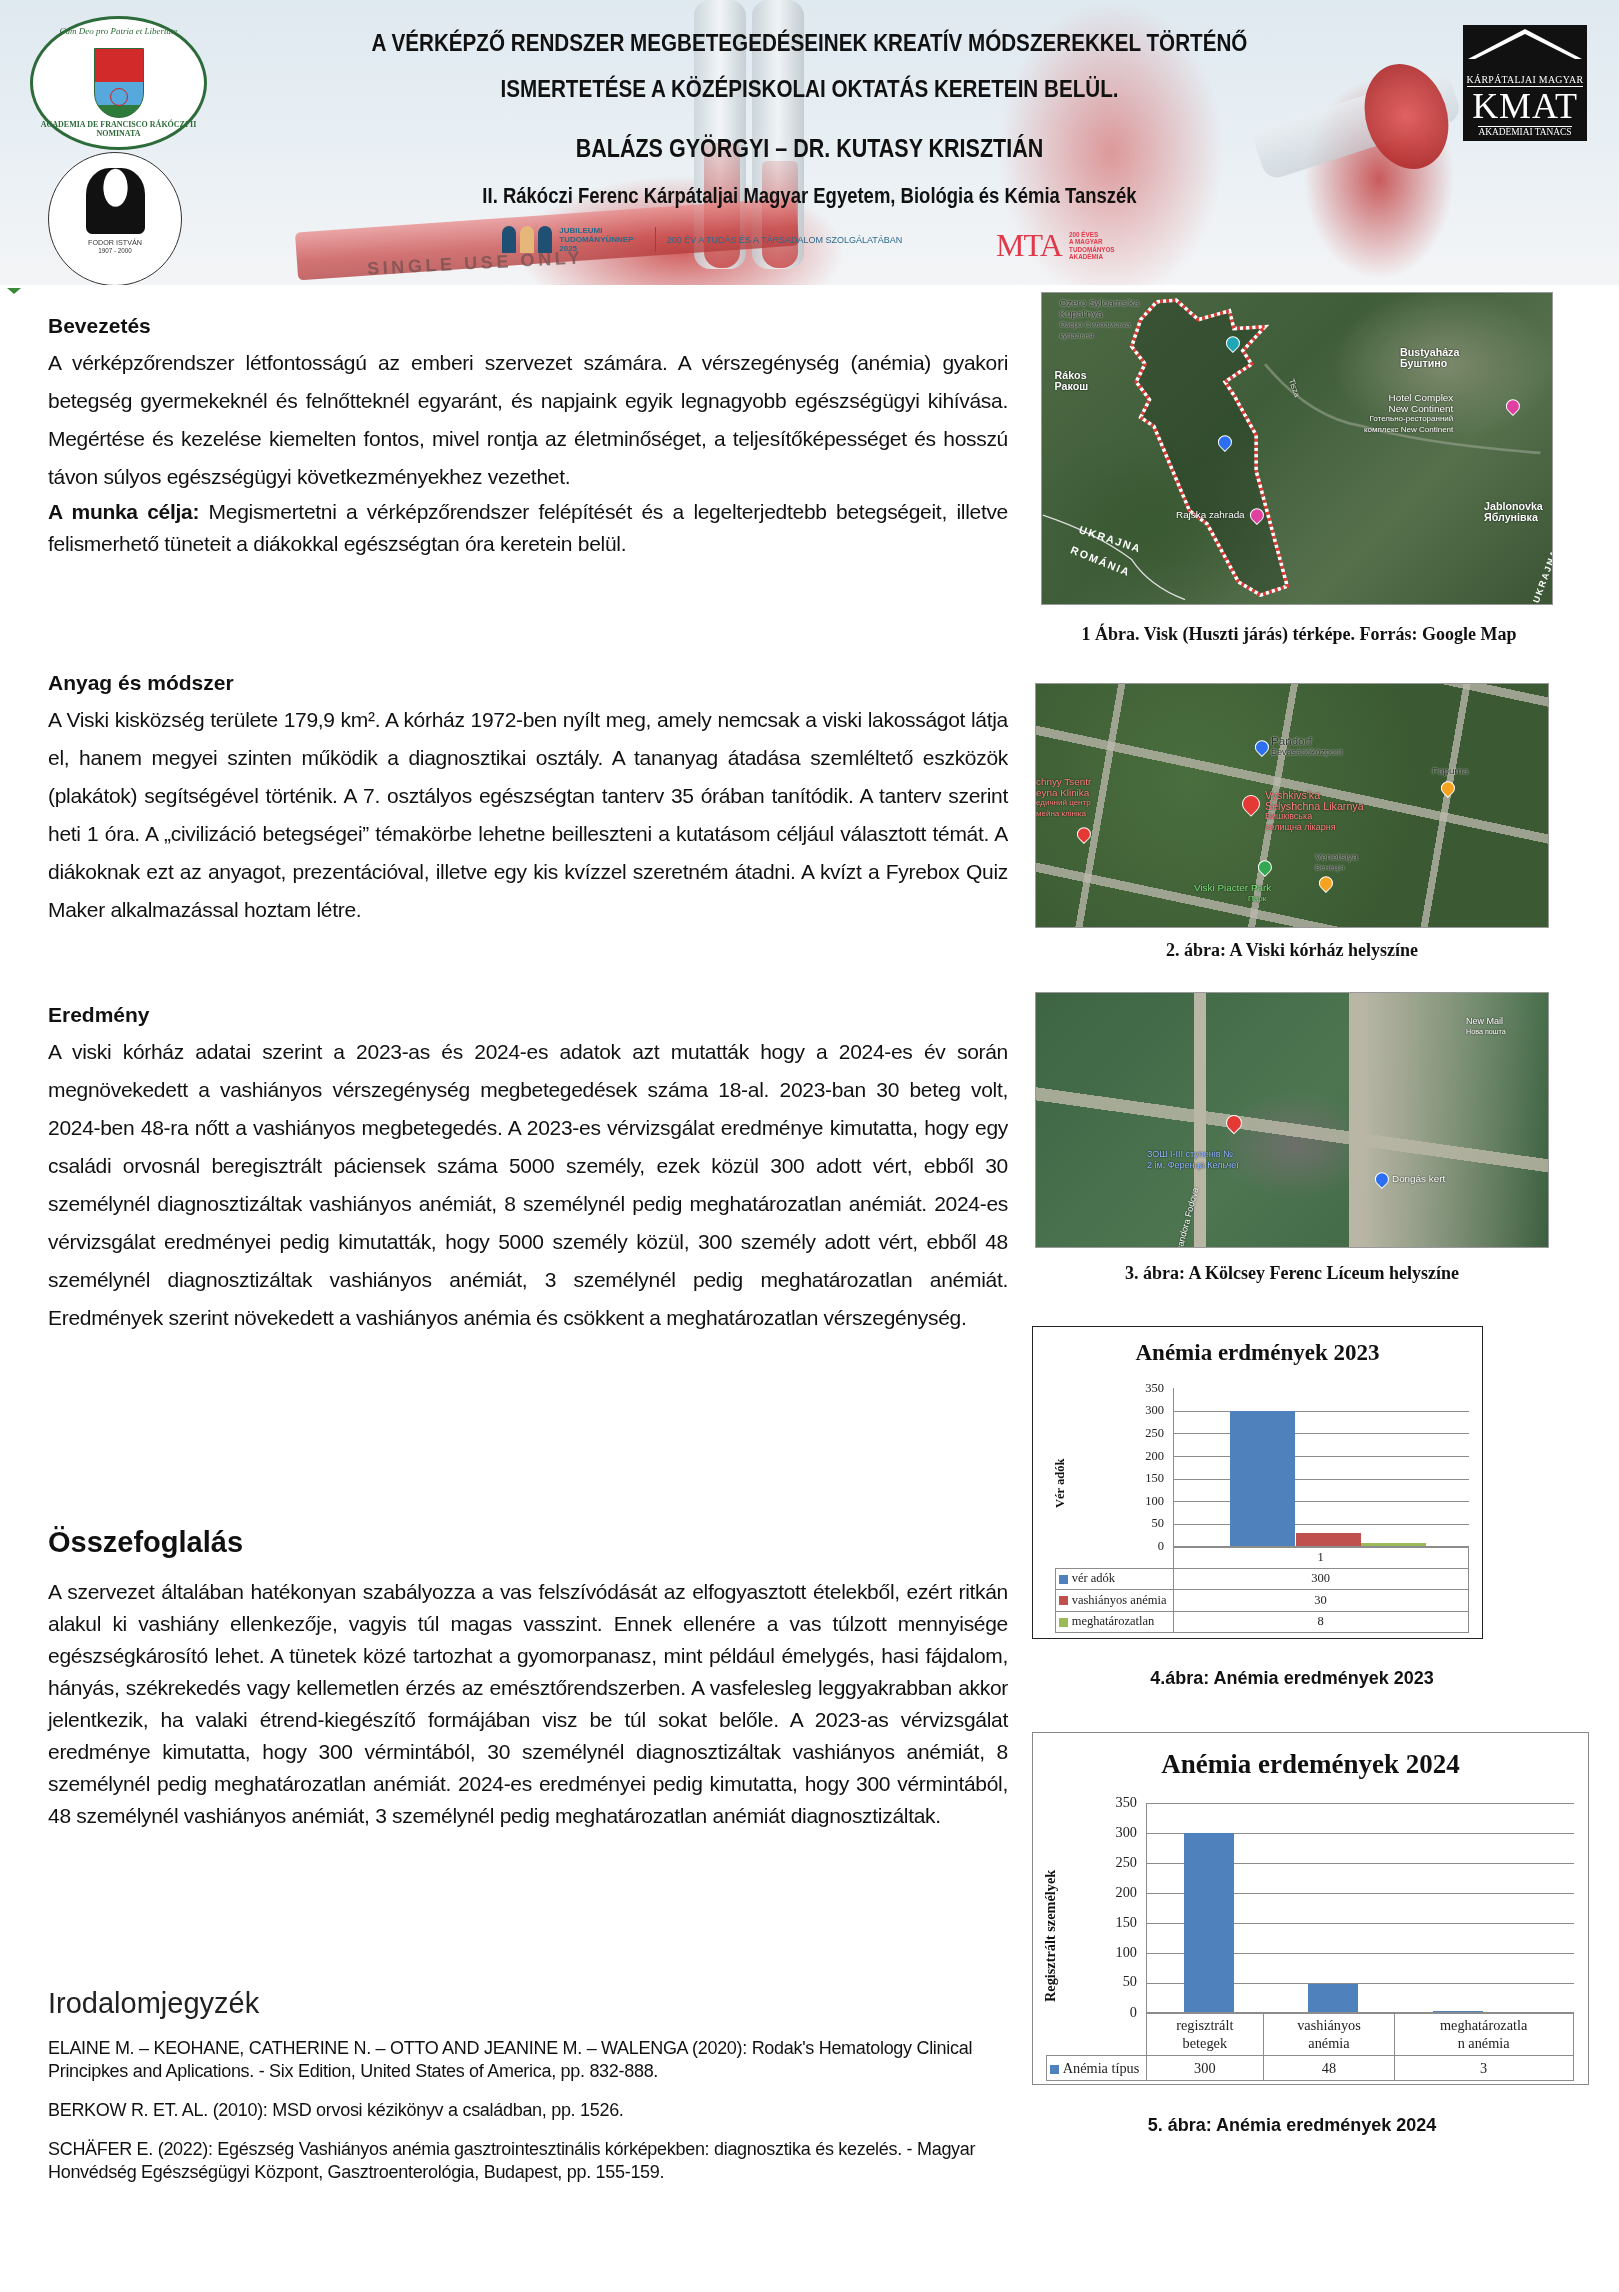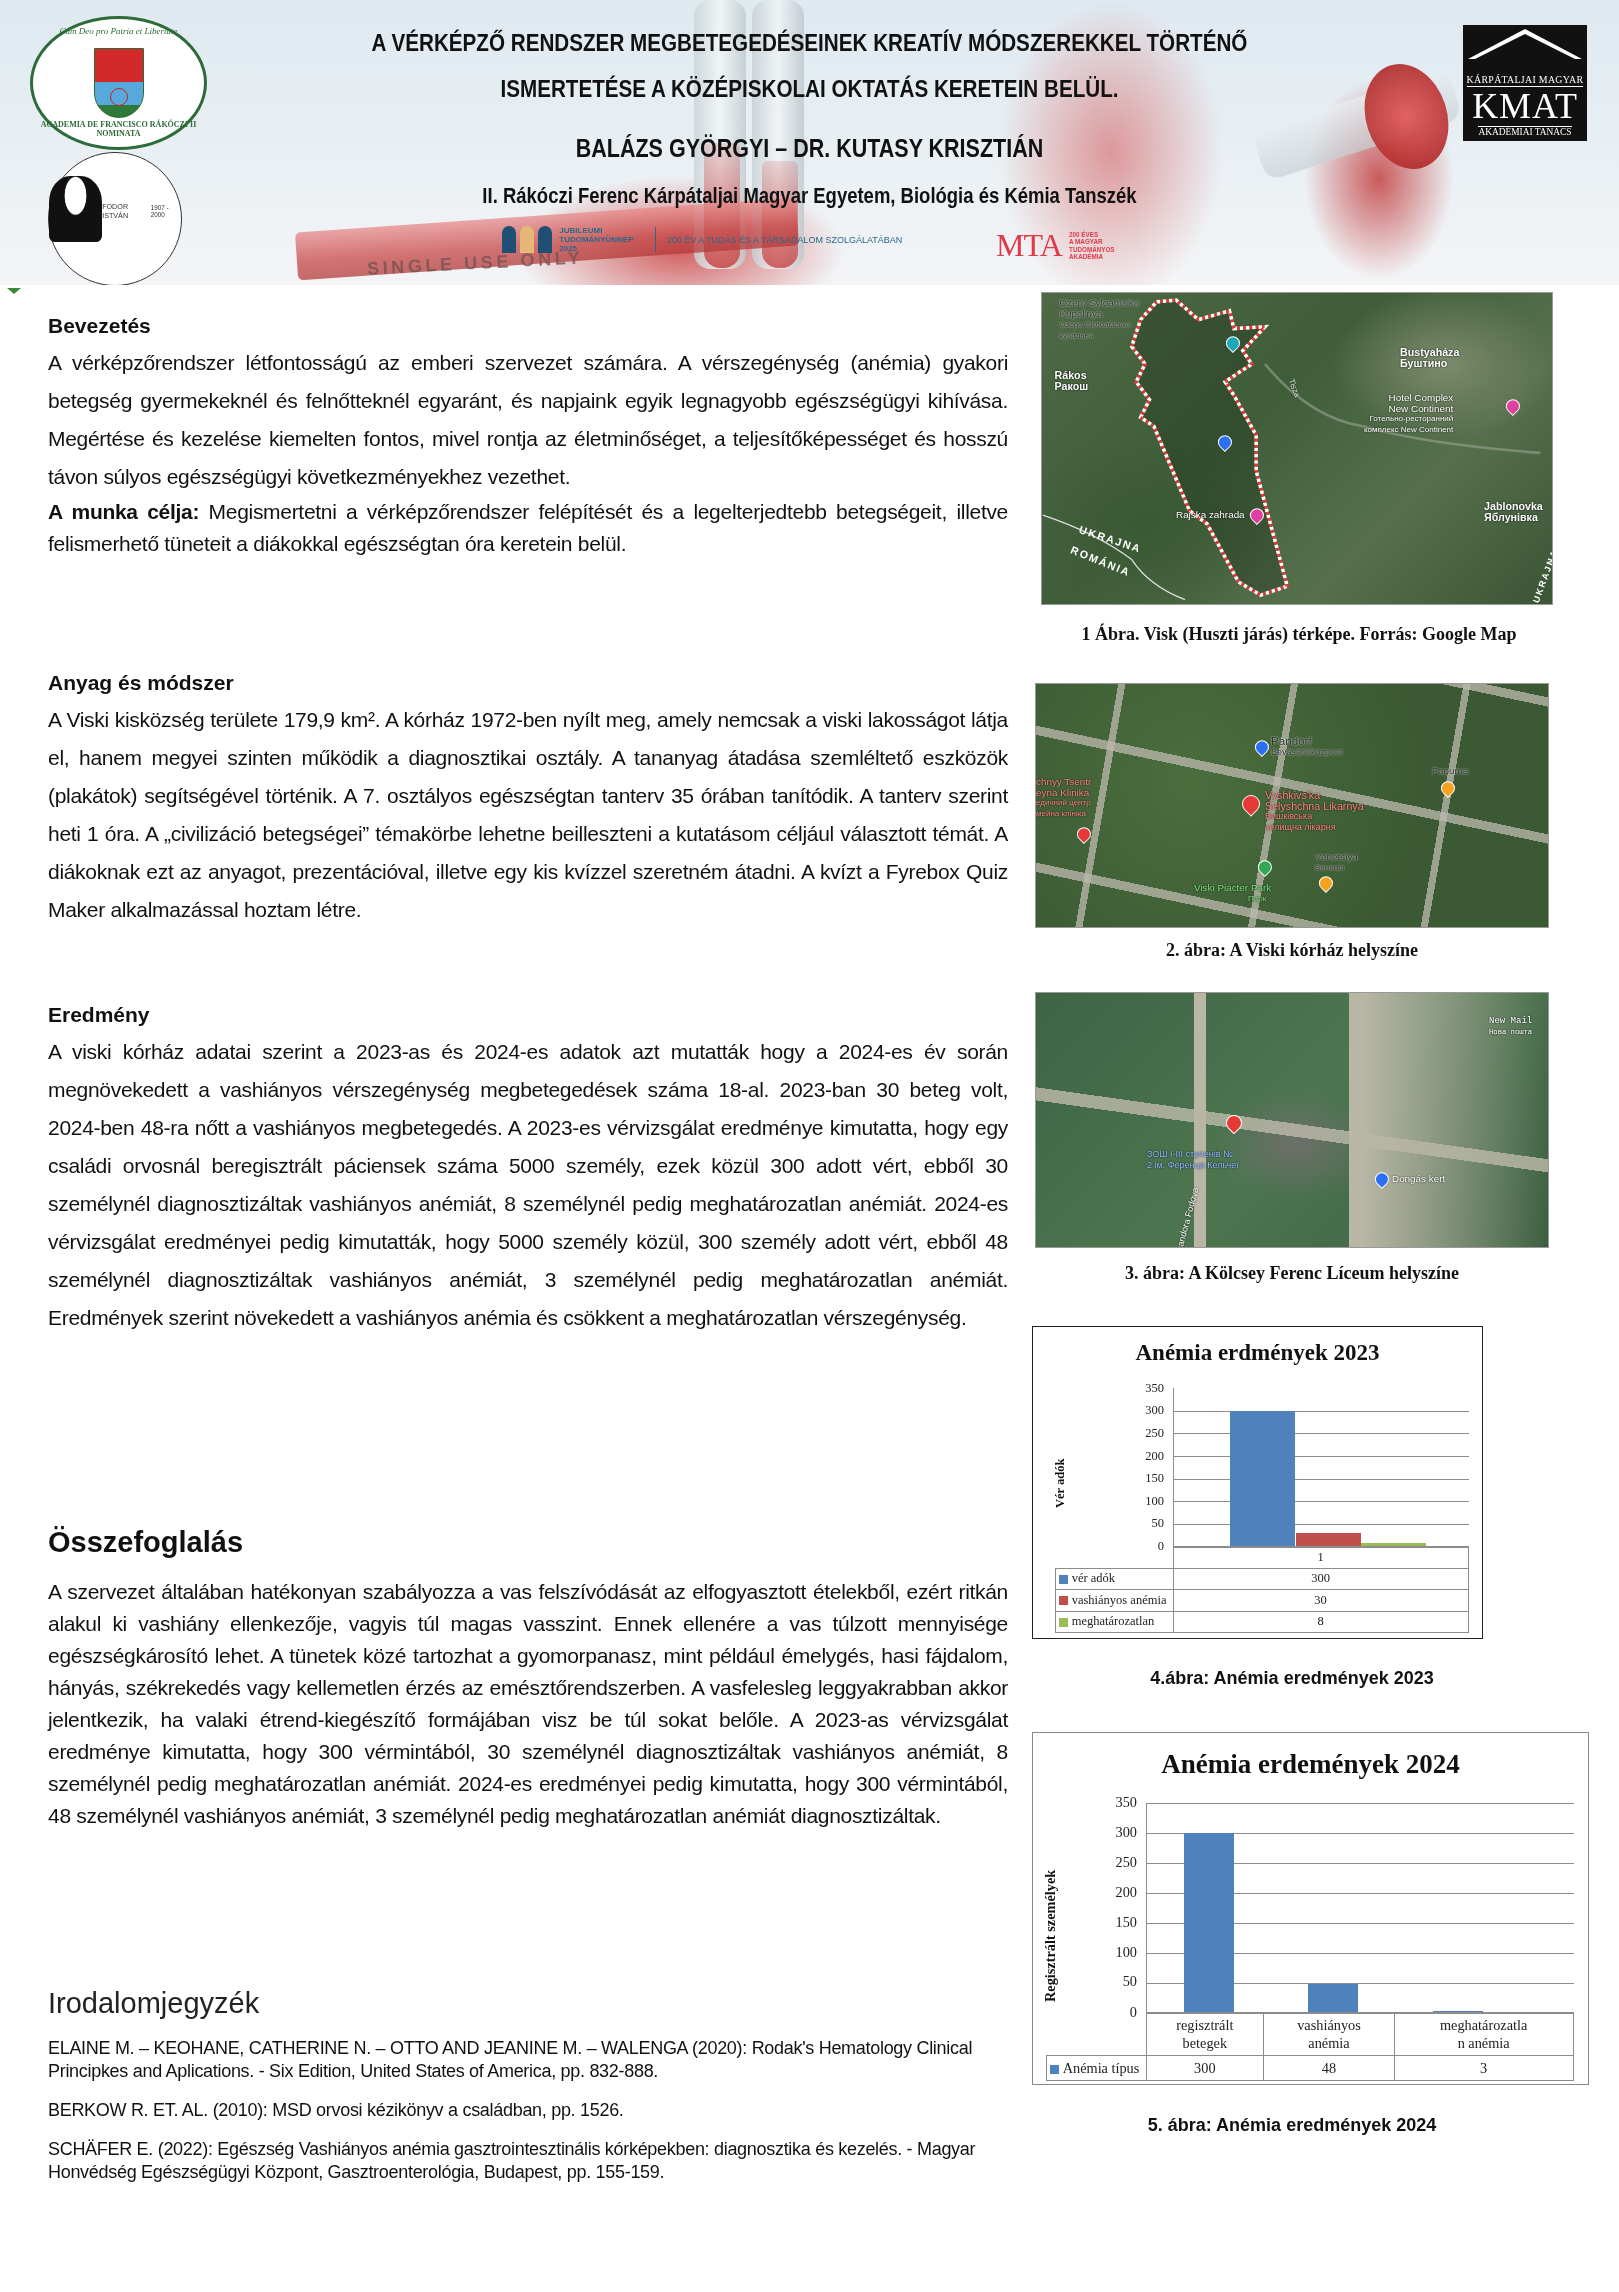--- a/index.html
+++ b/index.html
@@ -41,21 +41,21 @@
   }
   .logo-rakoczi .ring-text {
     position: absolute; font: italic 9px "Liberation Serif", serif; color: #2e6b3a; top: 7.2px; width: 100%; text-align: center;
   }
   .logo-rakoczi .ring-text-bottom {
     position: absolute; font: bold 8px "Liberation Serif", serif; color: #2e6b3a; bottom: 9px; width: 100%; text-align: center;
   }
   .logo-fodor {
     position: absolute; left: 48px; top: 152px; width: 134px; height: 134px;
     border: 1.8px solid #333; border-radius: 50%; background: #fff;
-    display: flex; flex-direction: row; align-items: center; justify-content: flex-start; padding-bottom: 16px;
+    display: flex; flex-direction: column; align-items: center; justify-content: center; padding-bottom: 16px;
   }
   .logo-fodor .portrait {
     width: 59px; height: 66px; background: radial-gradient(ellipse at 50% 30%, #fff 0 28%, #111 30% 100%);
     border-radius: 40% 40% 10% 10%; margin-bottom: 3.6px;
   }
   .logo-fodor .name { font: 7.2px "Liberation Sans", sans-serif; color: #333; }
   .logo-fodor .years { font: 6.3px "Liberation Sans", sans-serif; color: #333; }
 
   .logo-kmat {
     position: absolute; left: 1463px; top: 25px; width: 124px; height: 116px; background: #111;
@@ -357,21 +357,21 @@
   </div>
 </div>
 <div class="caption cap-2">2. ábra: A Viski kórház helyszíne</div>
 
 <div class="map map-3">
   <div class="pin red" style="left:190px;top:122px;width:16px;height:16px;"></div>
   <div class="map-label blue" style="left:111px;top:120px;font-size:9px;margin-top:36px;">
     <div>ЗОШ І-ІІІ ступенів №</div>
     <div>2 ім. Ференца Кельчеї</div>
   </div>
-  <div class="map-label" style="left:453px;top:23px;font-size:9px;font-family:Liberation Mono, monospace;">
+  <div class="map-label" style="left:430px;top:23px;font-size:9px;">
     <div>New Mail</div>
     <div style="font-size:7.2px">Нова пошта</div>
   </div>
   <div class="pin blue" style="left:339px;top:179px;"></div>
   <div class="map-label" style="left:356px;top:181px;">Dongás kert</div>
   <div class="map-label" style="left:115px;top:224px;transform:rotate(-75deg);font-size:9px;">Shandora Fodova</div>
 </div>
 <div class="caption cap-3">3. ábra: A Kölcsey Ferenc Líceum helyszíne</div>
 
 <div class="chart-box chart-2023">

